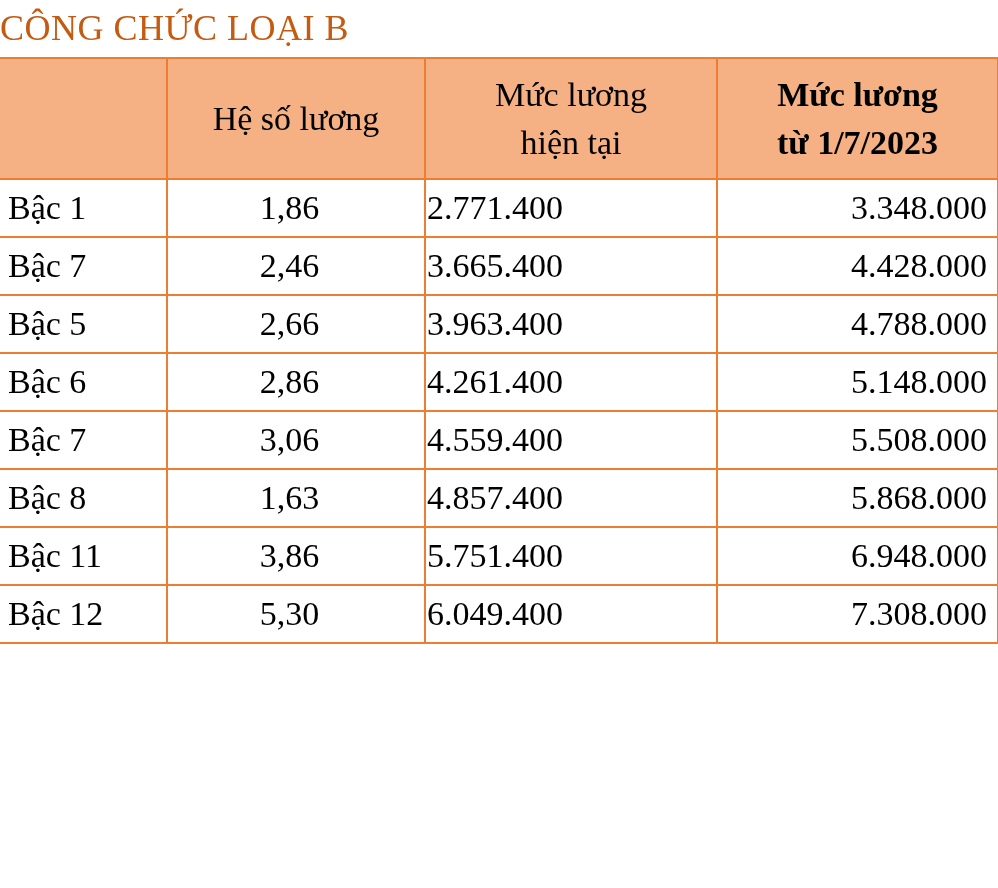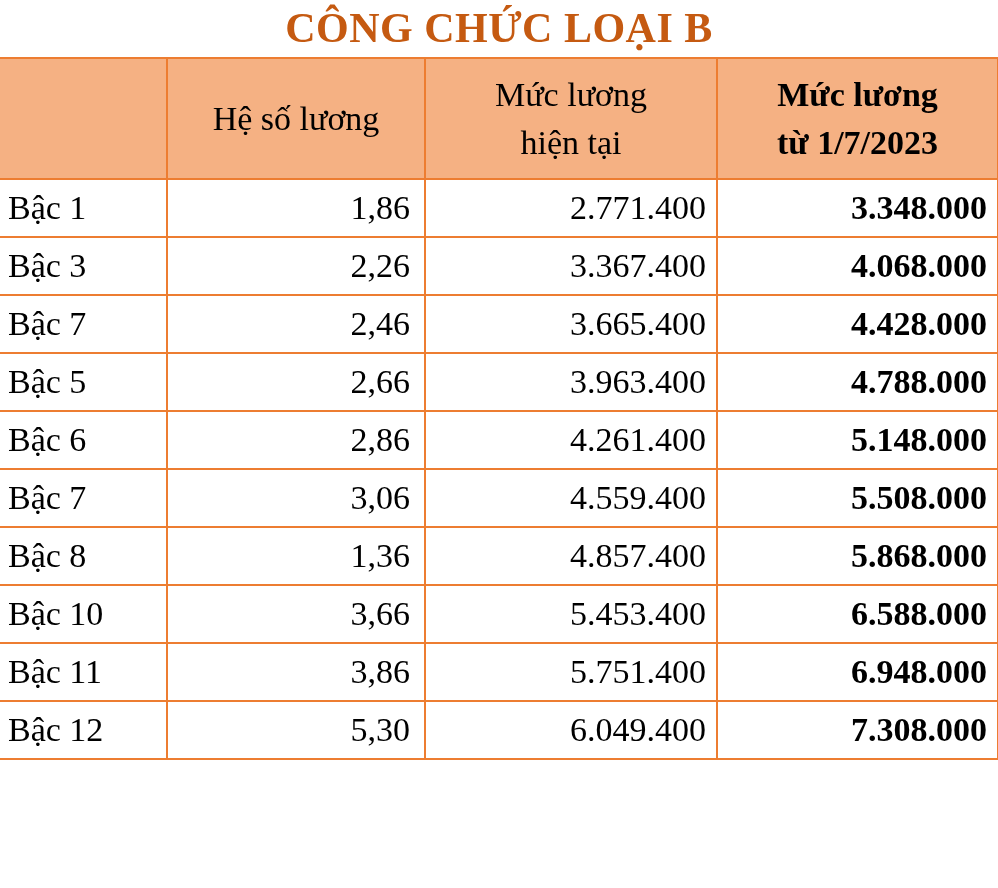--- a/index.html
+++ b/index.html
@@ -12,23 +12,22 @@
     font-family: "Liberation Serif", "DejaVu Serif", serif;
   }
   .page {
     width: 998px;
     height: 888px;
     background: #ffffff;
   }
   .title {
     height: 57px;
     line-height: 57px;
-    text-align: center;
-    font-size: 42px;
-    font-weight: bold;
+    font-size: 36px;
+    font-weight: normal;
     color: #C55A11;
     letter-spacing: 0.5px;
   }
   table.salary {
     width: 998px;
     border-collapse: collapse;
     table-layout: fixed;
   }
   table.salary col.c1 { width: 167px; }
   table.salary col.c2 { width: 258px; }
@@ -50,23 +49,23 @@
   table.salary thead th {
     background: #F5B183;
     height: 117px;
     font-weight: normal;
     text-align: center;
     line-height: 48px;
   }
   table.salary thead th.bold { font-weight: bold; }
   table.salary tbody tr { height: 58px; }
   td.label { text-align: left; padding-left: 8px; }
-  td.num   { text-align: right; padding-right: 14px; }
-  td.cur   { text-align: right; padding-right: 10px; }
-  td.new   { text-align: right; padding-right: 10px; font-weight: bold; }
+  td.num   { text-align: center; padding-right: 14px; }
+  td.cur   { text-align: left; padding-right: 10px; }
+  td.new   { text-align: right; padding-right: 10px; font-weight: normal; }
 </style>
 </head>
 <body>
 
 <div class="page">
 
   <div class="title">CÔNG CHỨC LOẠI B</div>
 
   <table class="salary">
     <colgroup>
@@ -90,26 +89,20 @@
       </tr>
     </thead>
     <tbody>
       <tr>
         <td class="label">Bậc 1</td>
         <td class="num">1,86</td>
         <td class="cur">2.771.400</td>
         <td class="new">3.348.000</td>
       </tr>
       <tr>
-        <td class="label">Bậc 3</td>
-        <td class="num">2,26</td>
-        <td class="cur">3.367.400</td>
-        <td class="new">4.068.000</td>
-      </tr>
-      <tr>
         <td class="label">Bậc 7</td>
         <td class="num">2,46</td>
         <td class="cur">3.665.400</td>
         <td class="new">4.428.000</td>
       </tr>
       <tr>
         <td class="label">Bậc 5</td>
         <td class="num">2,66</td>
         <td class="cur">3.963.400</td>
         <td class="new">4.788.000</td>
@@ -121,29 +114,23 @@
         <td class="new">5.148.000</td>
       </tr>
       <tr>
         <td class="label">Bậc 7</td>
         <td class="num">3,06</td>
         <td class="cur">4.559.400</td>
         <td class="new">5.508.000</td>
       </tr>
       <tr>
         <td class="label">Bậc 8</td>
-        <td class="num">1,36</td>
+        <td class="num">1,63</td>
         <td class="cur">4.857.400</td>
         <td class="new">5.868.000</td>
-      </tr>
-      <tr>
-        <td class="label">Bậc 10</td>
-        <td class="num">3,66</td>
-        <td class="cur">5.453.400</td>
-        <td class="new">6.588.000</td>
       </tr>
       <tr>
         <td class="label">Bậc 11</td>
         <td class="num">3,86</td>
         <td class="cur">5.751.400</td>
         <td class="new">6.948.000</td>
       </tr>
       <tr>
         <td class="label">Bậc 12</td>
         <td class="num">5,30</td>

